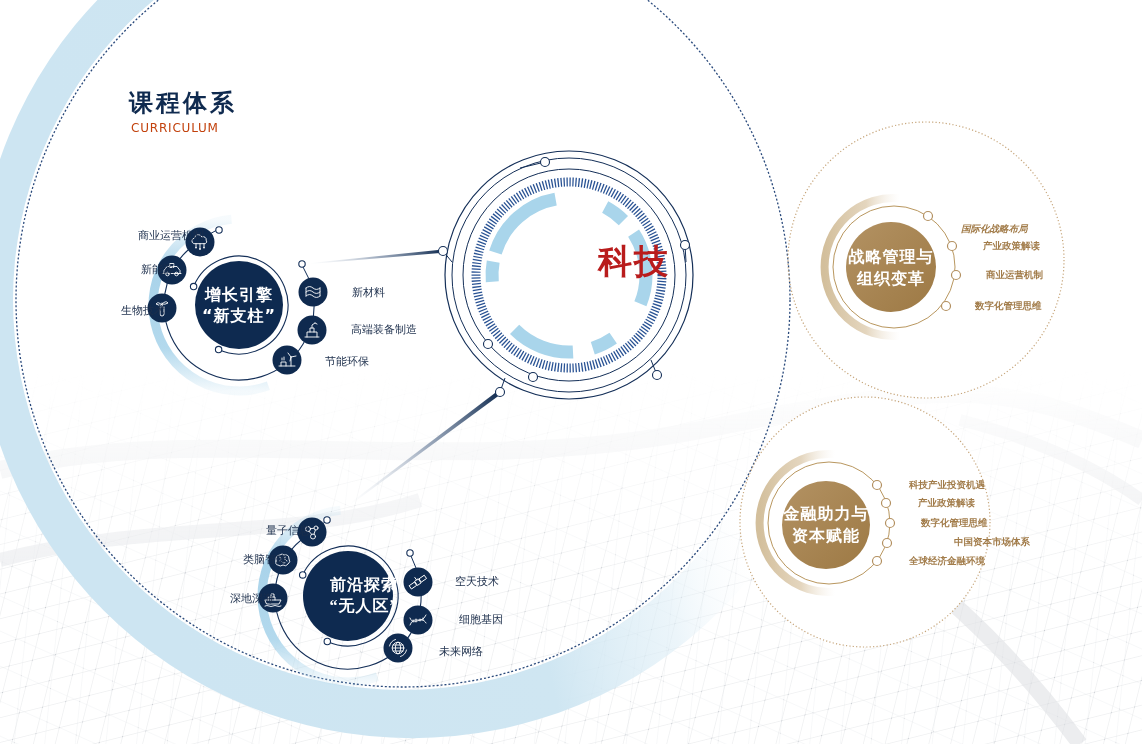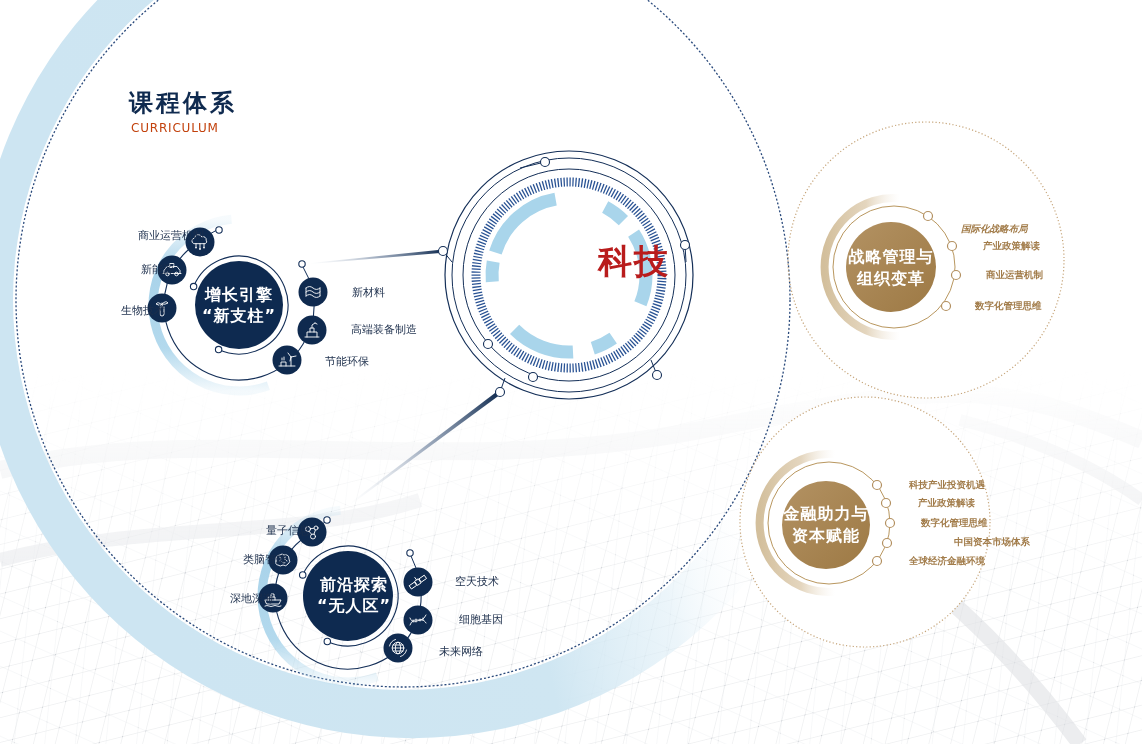--- a/index.html
+++ b/index.html
@@ -264,21 +264,21 @@
   <div>增长引擎</div>
   <div>“新支柱”</div>
 </div>
 <div class="t lbl r" style="left:73px;top:229px;">商业运营机制</div>
 <div class="t lbl r" style="left:43px;top:263px;">新能源</div>
 <div class="t lbl r" style="left:34px;top:304px;">生物技术</div>
 <div class="t lbl" style="left:331px;top:286px;">新材料</div>
 <div class="t lbl" style="left:330px;top:323px;">高端装备制造</div>
 <div class="t lbl" style="left:304px;top:355px;">节能环保</div>
 
-<div class="hub" style="left:294px;top:574px;">
+<div class="hub" style="left:304px;top:574px;font-family:Liberation Serif, serif;">
   <div>前沿探索</div>
   <div>“无人区”</div>
 </div>
 <div class="t lbl r" style="left:179px;top:524px;">量子信息</div>
 <div class="t lbl r" style="left:156px;top:553px;">类脑智能</div>
 <div class="t lbl r" style="left:143px;top:592px;">深地深海</div>
 <div class="t lbl" style="left:434px;top:575px;">空天技术</div>
 <div class="t lbl" style="left:438px;top:613px;">细胞基因</div>
 <div class="t lbl" style="left:418px;top:645px;">未来网络</div>
 

